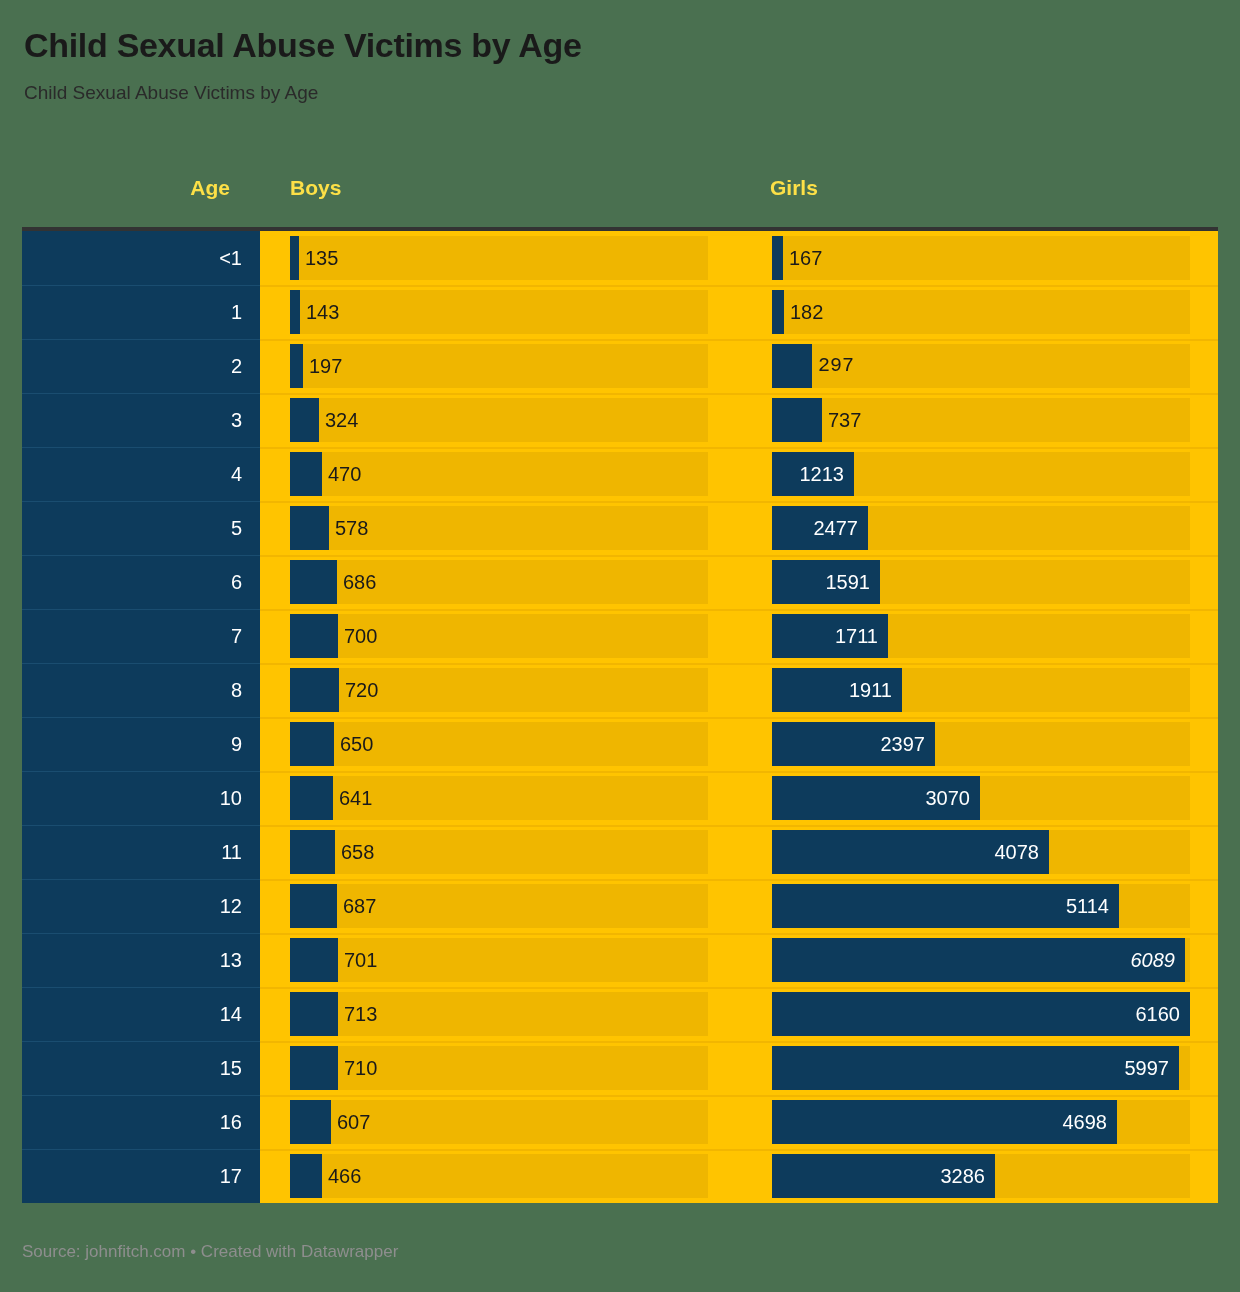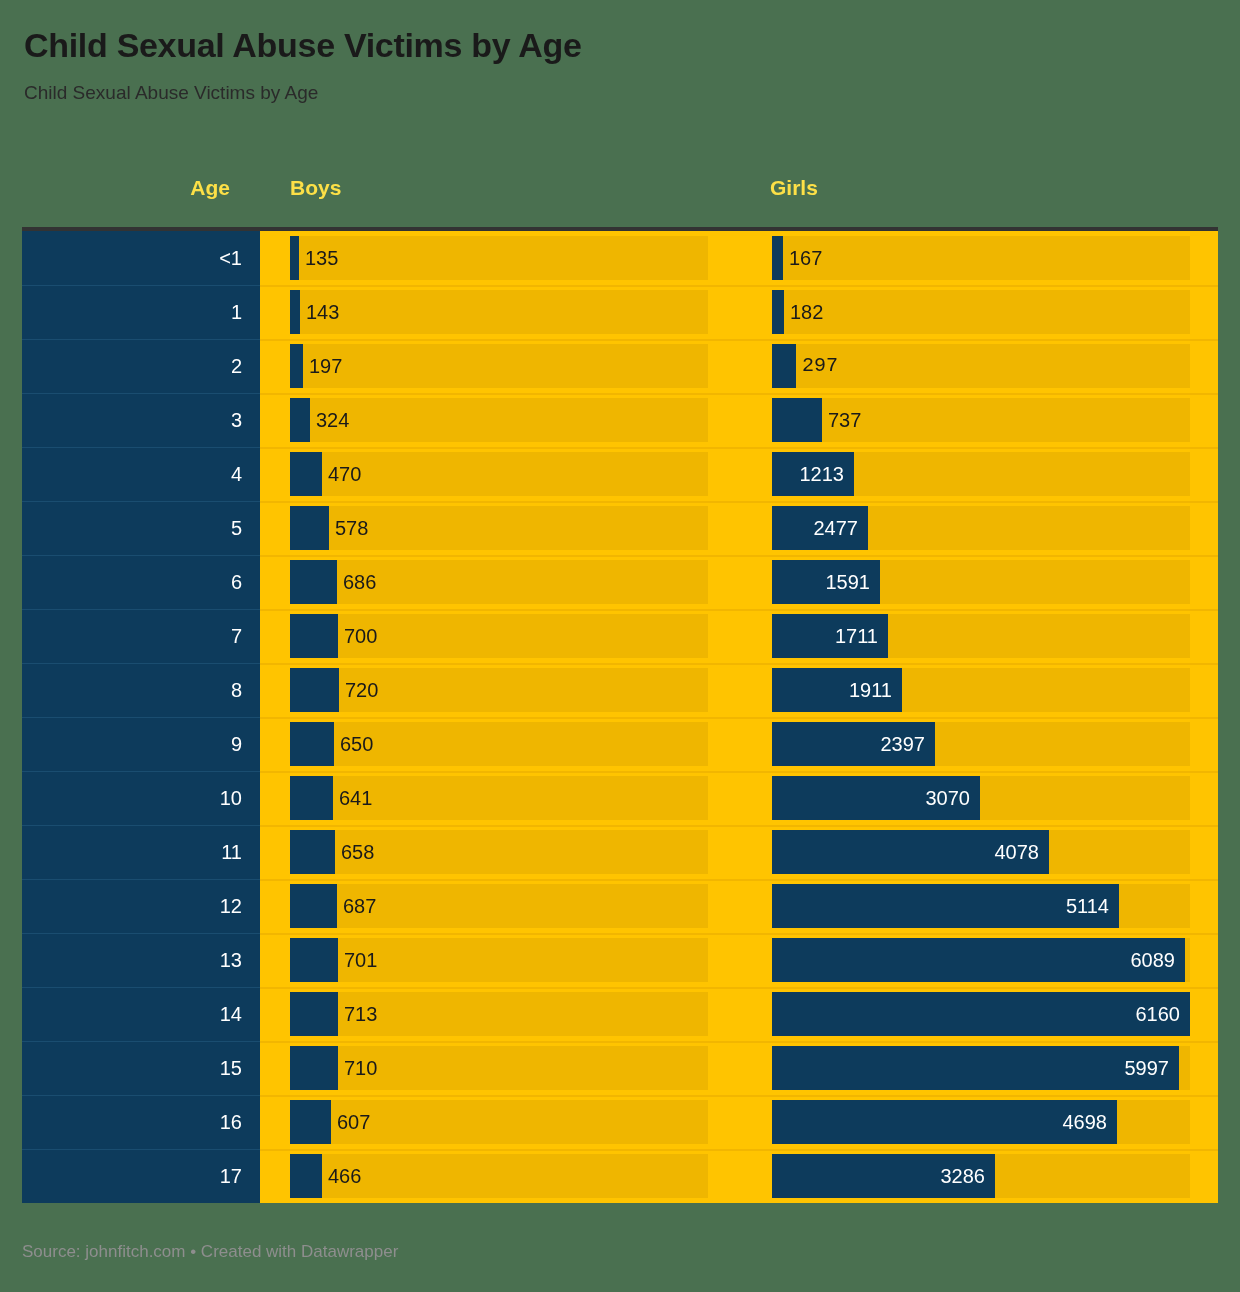--- a/index.html
+++ b/index.html
@@ -233,34 +233,34 @@
       </div>
       <div class="bars-cell">
         <div class="bar-group boys">
           <div class="bar-track"></div>
           <div class="bar-fill" style="width: 13px;">
             <div class="bar-value outside">197</div>
           </div>
         </div>
         <div class="bar-group girls">
           <div class="bar-track"></div>
-          <div class="bar-fill" style="width: 24px; font-family: Liberation Mono, monospace;">
+          <div class="bar-fill" style="width: 40px; font-family: Liberation Mono, monospace;">
             <div class="bar-value outside">297</div>
           </div>
         </div>
       </div>
     </div>
     <div class="table-row">
       <div class="age-cell">
         <span class="age-label">3</span>
       </div>
       <div class="bars-cell">
         <div class="bar-group boys">
           <div class="bar-track"></div>
-          <div class="bar-fill" style="width: 20px;">
+          <div class="bar-fill" style="width: 29px;">
             <div class="bar-value outside">324</div>
           </div>
         </div>
         <div class="bar-group girls">
           <div class="bar-track"></div>
           <div class="bar-fill" style="width: 50px;">
             <div class="bar-value outside">737</div>
           </div>
         </div>
       </div>
@@ -442,21 +442,21 @@
       </div>
       <div class="bars-cell">
         <div class="bar-group boys">
           <div class="bar-track"></div>
           <div class="bar-fill" style="width: 48px;">
             <div class="bar-value outside">701</div>
           </div>
         </div>
         <div class="bar-group girls">
           <div class="bar-track"></div>
-          <div class="bar-fill" style="width: 413px;">
+          <div class="bar-fill" style="width: 413px; font-style: italic;">
             <div class="bar-value inside">6089</div>
           </div>
         </div>
       </div>
     </div>
     <div class="table-row">
       <div class="age-cell">
         <span class="age-label">14</span>
       </div>
       <div class="bars-cell">

